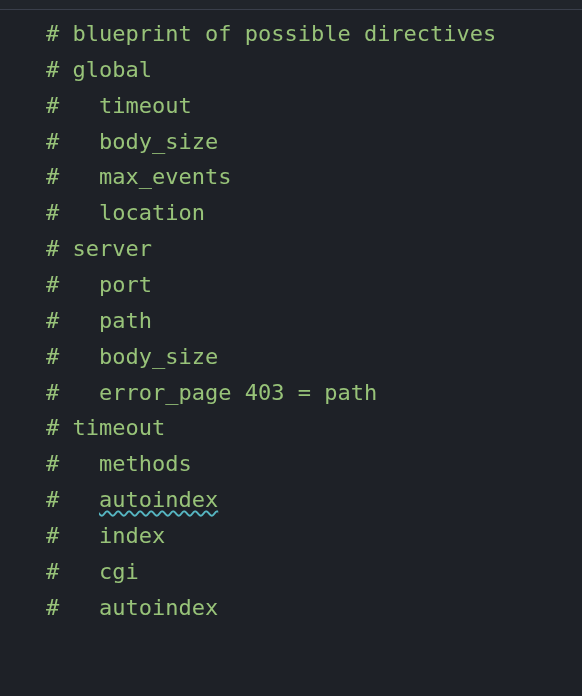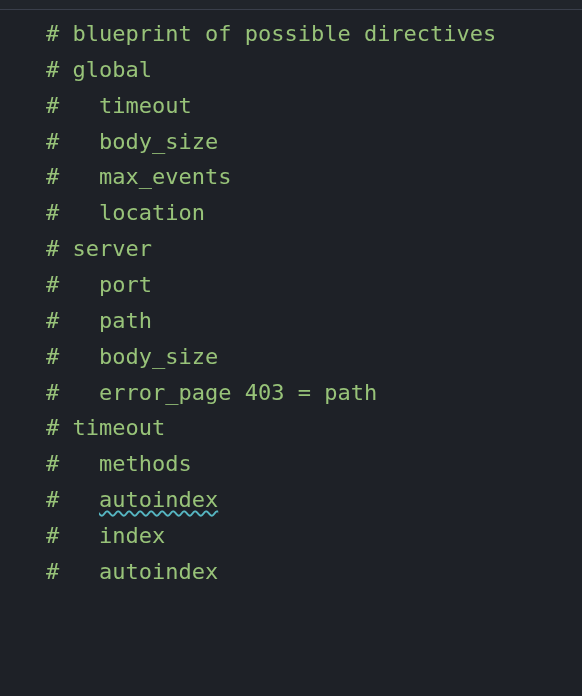--- a/index.html
+++ b/index.html
@@ -64,15 +64,16 @@
       <div class="line"><span class="comment">#   location</span></div>
       <div class="line"><span class="comment"># server</span></div>
       <div class="line"><span class="comment">#   port</span></div>
       <div class="line"><span class="comment">#   path</span></div>
       <div class="line"><span class="comment">#   body_size</span></div>
       <div class="line"><span class="comment">#   error_page 403 = path</span></div>
       <div class="line"><span class="comment"># timeout</span></div>
       <div class="line"><span class="comment">#   methods</span></div>
       <div class="line"><span class="comment">#   </span><span class="comment squiggly">autoindex</span></div>
       <div class="line"><span class="comment">#   index</span></div>
+      <div class="line"><span class="comment">#   cgi</span></div>
       <div class="line"><span class="comment">#   autoindex</span></div>
     </div>
 </div>
 
 </body></html>

